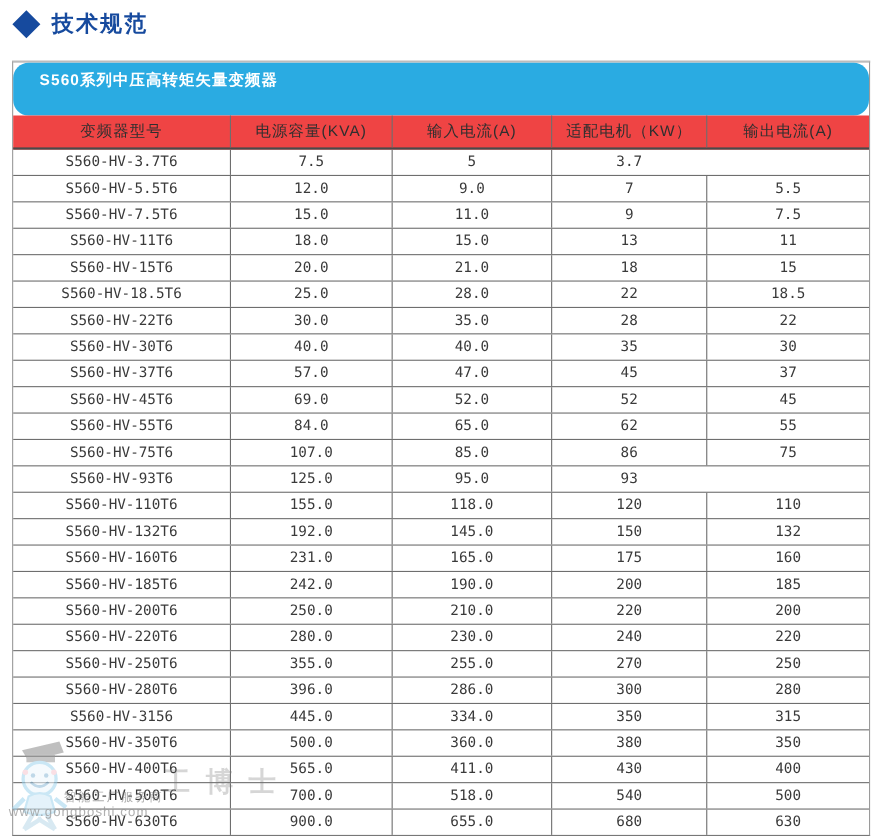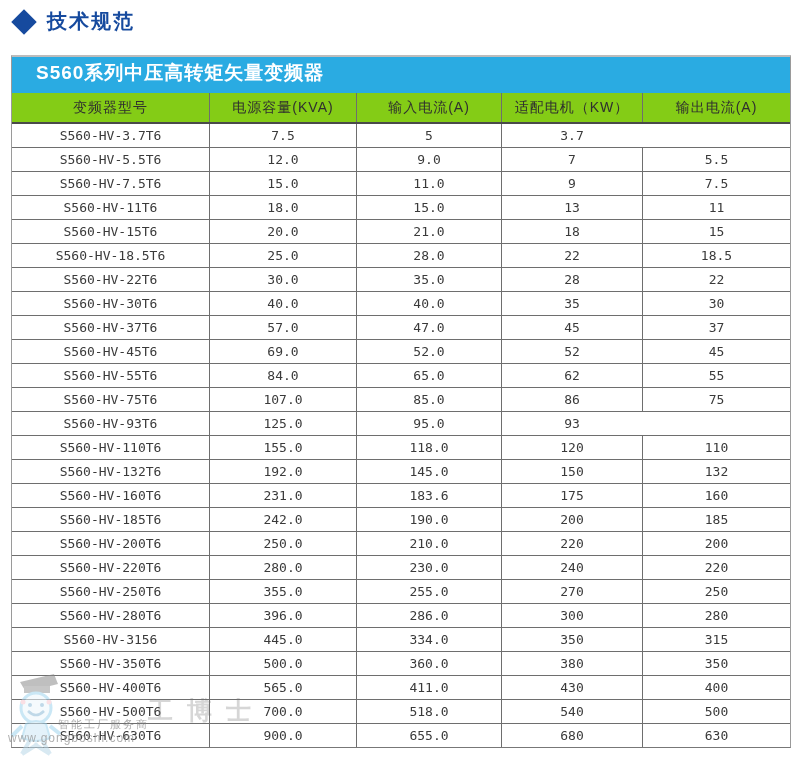--- a/index.html
+++ b/index.html
@@ -12,25 +12,25 @@
   .diamond{width:18px;height:18px;background:#164a9e;transform:rotate(45deg);margin-left:3px;}
   .page-title{font-size:20px;font-weight:bold;color:#164a9e;letter-spacing:2px;}
   
   .tblock{
     position:absolute;left:11px;top:55px;width:778px;
     border-top:2px solid #bcbcbc;border-left:1px solid #9a9a9a;
     border-right:1px solid #9a9a9a;border-bottom:1px solid #777;
     background:#fff;
   }
   .band{
-    height:36px;line-height:31px;background:#2aabe2;color:#ffffff;
-    font-size:19px;font-weight:bold;padding-left:24px;letter-spacing:1px;
+    height:48px;line-height:31px;background:#2aabe2;color:#ffffff;
+    font-size:14px;font-weight:bold;padding-left:24px;letter-spacing:1px;border-radius:14px;
   }
   .grid{display:grid;grid-template-columns:197px 147px 145px 141px 1fr;}
-  .thead{background:#84cc16;border-bottom:2px solid #4a4a4a;height:29px;}
+  .thead{background:#ef4444;border-bottom:2px solid #4a4a4a;height:29px;}
   .thead .cell{font-size:14px;color:#2f2f2f;letter-spacing:1px;height:29px;line-height:29px;}
   .trow{height:23px;border-bottom:1px solid #6e6e6e;}
   .trow:last-child{border-bottom:none;}
   .cell{
     display:flex;align-items:center;justify-content:center;
     font-family:"DejaVu Sans Mono","Liberation Mono",monospace;
     font-size:13px;color:#3a3a3a;overflow:hidden;white-space:nowrap;
   }
   .cell + .cell{border-left:1px solid #6e6e6e;}
   .thead .cell{font-family:"Liberation Sans","DejaVu Sans",sans-serif;}
@@ -159,21 +159,21 @@
       <div class="grid trow">
         <div class="cell">S560-HV-132T6</div>
         <div class="cell">192.0</div>
         <div class="cell">145.0</div>
         <div class="cell">150</div>
         <div class="cell">132</div>
       </div>
       <div class="grid trow">
         <div class="cell">S560-HV-160T6</div>
         <div class="cell">231.0</div>
-        <div class="cell">183.6</div>
+        <div class="cell">165.0</div>
         <div class="cell">175</div>
         <div class="cell">160</div>
       </div>
       <div class="grid trow">
         <div class="cell">S560-HV-185T6</div>
         <div class="cell">242.0</div>
         <div class="cell">190.0</div>
         <div class="cell">200</div>
         <div class="cell">185</div>
       </div>

